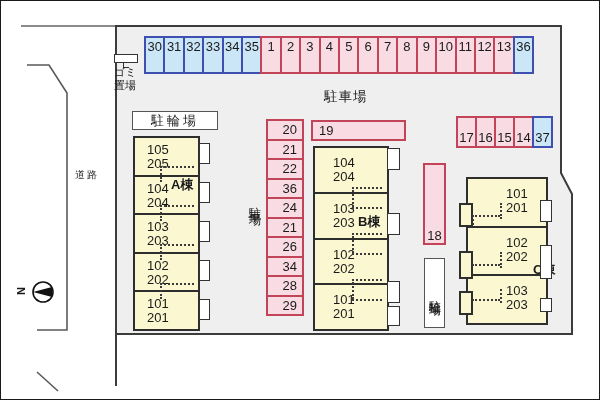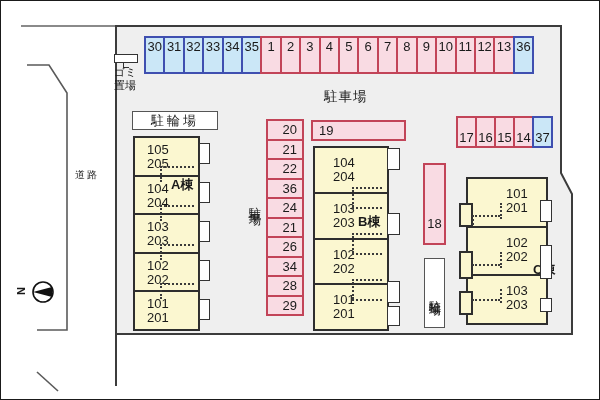--- a/index.html
+++ b/index.html
@@ -14,21 +14,21 @@
   .top-row{position:absolute;left:143px;top:35px;width:390px;height:38px;display:flex;}
   .top-row .cell{flex:1;margin-left:-2px;justify-content:center;align-items:flex-start;padding-top:1px;}
   .top-row .cell:first-child{margin-left:0;}
   .mid-col{position:absolute;left:265px;top:118px;width:38px;height:197px;display:flex;flex-direction:column;}
   .mid-col .cell{flex:1;margin-top:-2px;justify-content:flex-end;align-items:center;padding-right:5px;}
   .mid-col .cell:first-child{margin-top:0;}
   .right-row{position:absolute;left:455px;top:115px;width:97px;height:32px;display:flex;}
   .right-row .cell{flex:1;margin-left:-2px;justify-content:center;align-items:flex-end;padding-bottom:1px;}
   .right-row .cell:first-child{margin-left:0;}
   .space19{position:absolute;left:310px;top:119px;width:95px;height:21px;align-items:center;padding-left:6px;}
-  .space18{position:absolute;left:422px;top:162px;width:23px;height:82px;align-items:flex-end;justify-content:center;padding-bottom:12px;}
+  .space18{position:absolute;left:422px;top:162px;width:23px;height:82px;align-items:flex-end;justify-content:center;padding-bottom:0;}
 
   
   .lbl{position:absolute;white-space:nowrap;}
   .road{left:74px;top:167px;font-size:10px;letter-spacing:2px;}
   .pk-top{left:323px;top:87px;font-size:13.5px;letter-spacing:1px;}
   .pk-side{left:245px;top:196px;font-size:12.5px;writing-mode:vertical-rl;letter-spacing:3px;}
   .bike-left{left:131px;top:110px;width:86px;height:19px;background:#fff;border:1.5px solid #555;
              display:flex;align-items:center;justify-content:center;font-size:13px;letter-spacing:3px;box-sizing:border-box;}
   .bike-right{left:423px;top:257px;width:21px;height:70px;background:#fff;border:1.5px solid #555;
               display:flex;align-items:center;justify-content:center;font-size:12px;writing-mode:vertical-rl;

